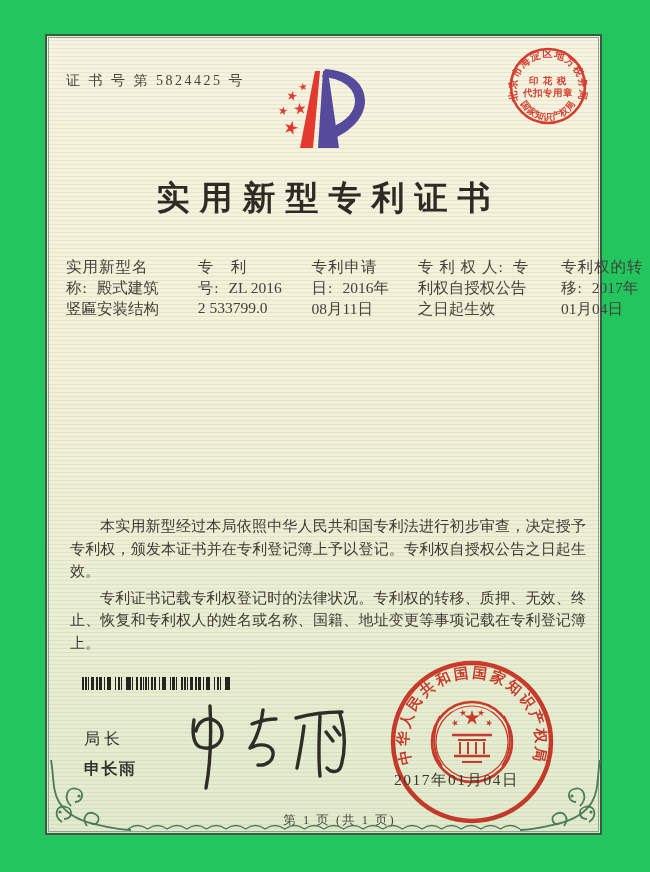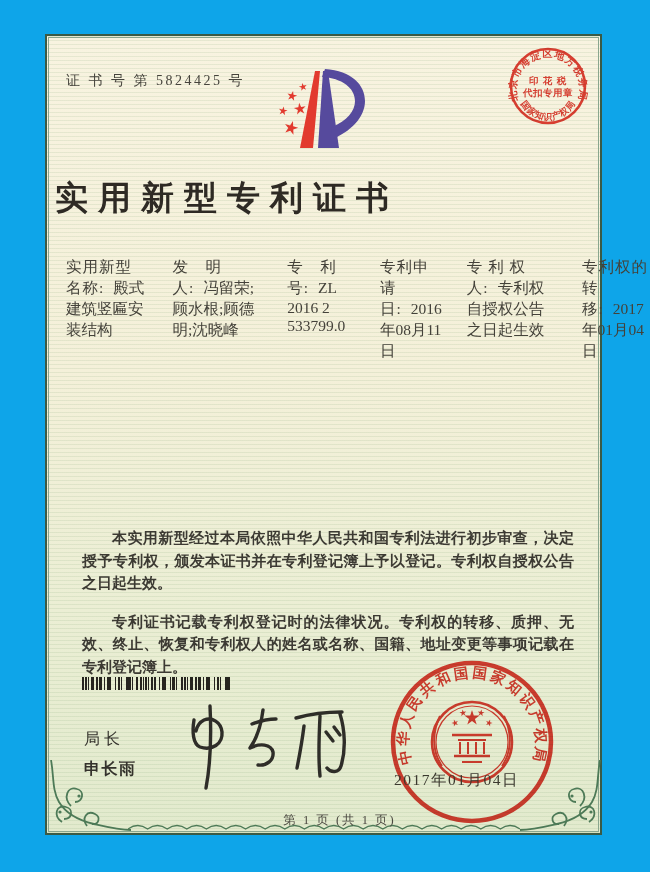--- a/index.html
+++ b/index.html
@@ -1,51 +1,51 @@
 <!DOCTYPE html>
 <html><head>
 <meta charset="utf-8">
 <style>
   * { margin:0; padding:0; box-sizing:border-box; }
   html,body { width:650px; }
   #page {
     position:relative; width:650px; height:872px;
-    background:#0ea5e9; overflow:hidden;
+    background:#22c55e; overflow:hidden;
     font-family:"Liberation Serif","DejaVu Serif",serif;
     color:#3c3a33;
   }
   .frame {
     position:absolute; left:45px; top:34px; width:557px; height:801px;
     border:2px solid #3a5a45;
     background-image:
       repeating-linear-gradient(0deg, rgba(120,160,110,0.14) 0 1px, rgba(0,0,0,0) 1px 4px),
       linear-gradient(180deg,#f8f3e0 0%,#f4f0d9 42%,#ebeed4 72%,#e2eacd 100%);
   }
   .frame-inner {
     position:absolute; inset:1px; border:1px solid #8aa68e; pointer-events:none;
   }
   .cert-no {
     position:absolute; left:66px; top:72px;
     font-size:14px; letter-spacing:2.5px; color:#45433c;
   }
   .title {
-    position:absolute; left:45px; top:176px; width:557px; text-align:left;
+    position:absolute; left:45px; top:176px; width:557px; text-align:center;
     font-size:33px; font-weight:bold; letter-spacing:10px; text-indent:10px;
     color:#2e2a24;
   }
   .fields {
     position:absolute; left:66px; top:257px; display:flex; flex-direction:row;
     gap:24px; font-size:15.5px; color:#44423a;
   }
   .field-label { letter-spacing:1px; margin-right:9px; }
   .body-text {
     position:absolute; left:66px; top:511px; width:524px;
     font-size:15px; line-height:22.5px; color:#3c3a33; text-align:justify;
   }
-  .body-text p { text-indent:2em; margin:16px;font-weight:bold; }
+  .body-text p { text-indent:2em; margin:4px; }
   .barcode {
     position:absolute; left:82px; top:677px; width:148px; height:13px;
     background-image:
       repeating-linear-gradient(90deg,#26241f 0 1px,rgba(0,0,0,0) 1px 3px,#26241f 3px 5px,rgba(0,0,0,0) 5px 6px,#26241f 6px 7px,rgba(0,0,0,0) 7px 11px),
       repeating-linear-gradient(90deg,#26241f 0 2px,rgba(0,0,0,0) 2px 9px);
   }
   .signer-title { position:absolute; left:84px; top:729px; font-size:16px; letter-spacing:4px; color:#34322c;text-align:right; }
   .signer-name  { position:absolute; left:84px; top:759px; font-size:16px; letter-spacing:1.5px; color:#34322c;font-weight:bold; }
   .signature-svg { position:absolute; left:180px; top:700px; }
   .tax-stamp { position:absolute; left:508px; top:46px; mix-blend-mode:multiply; opacity:0.92; }
@@ -104,23 +104,20 @@
     </text>
     <text x="40" y="38" text-anchor="middle" font-size="9.5" font-weight="bold" fill="#dd3126" letter-spacing="1">印 花 税</text>
     <text x="40" y="50" text-anchor="middle" font-size="9.5" font-weight="bold" fill="#dd3126" letter-spacing="0.5">代扣专用章</text>
   </svg>
 
   <div class="title">实用新型专利证书</div>
 
   <div class="fields">
     <div class="field">
       <span class="field-label">实用新型名称:</span><span class="field-value">殿式建筑竖匾安装结构</span>
-    </div>
-    <div class="field">
-      <span class="field-label">发　明　人:</span><span class="field-value">冯留荣;顾水根;顾德明;沈晓峰</span>
     </div>
     <div class="field">
       <span class="field-label">专　利　号:</span><span class="field-value">ZL 2016 2 533799.0</span>
     </div>
     <div class="field">
       <span class="field-label">专利申请日:</span><span class="field-value">2016年08月11日</span>
     </div>
     <div class="field">
       <span class="field-label">专 利 权 人:</span><span class="field-value">专利权自授权公告之日起生效</span>
     </div>

